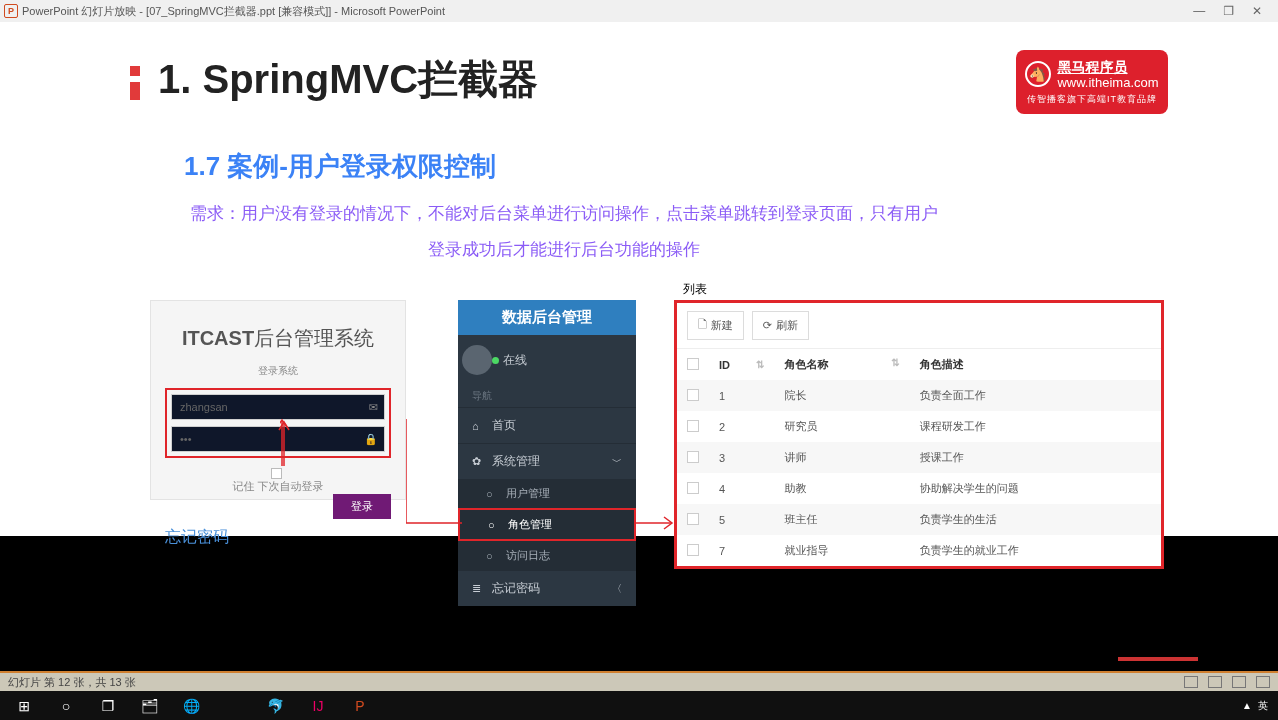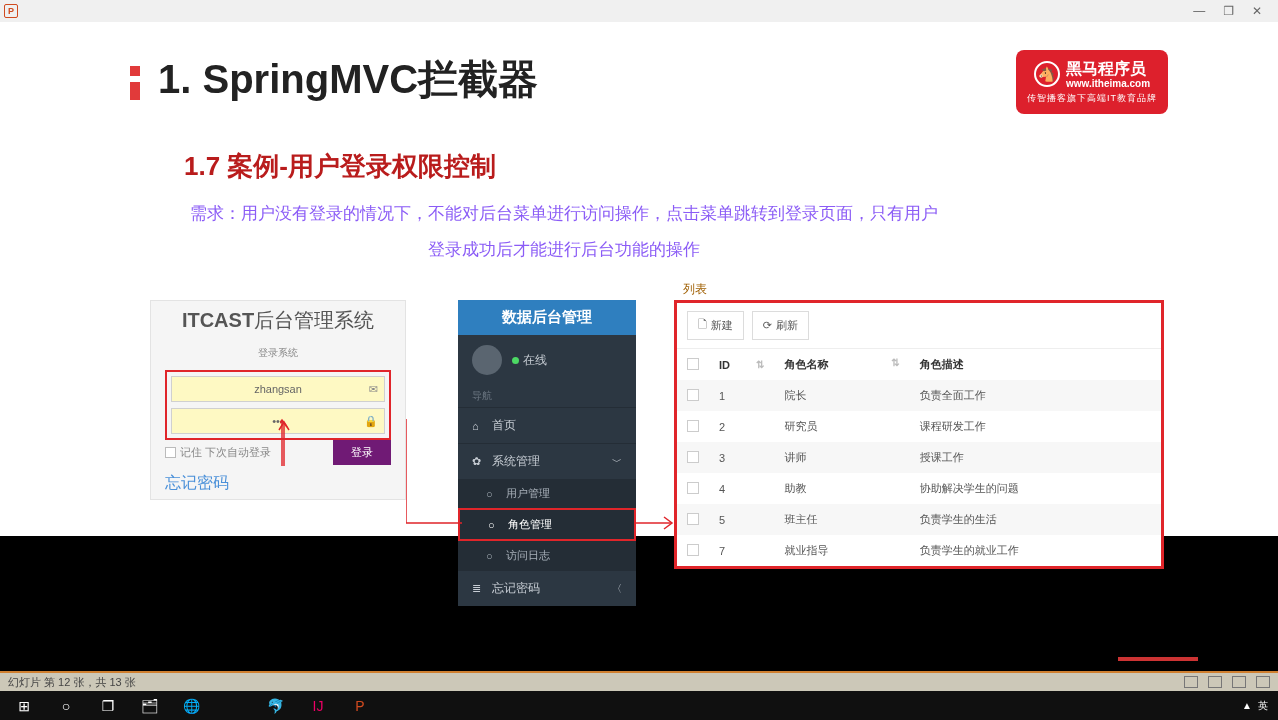--- a/index.html
+++ b/index.html
@@ -11,54 +11,54 @@
 .slide-area { position: absolute; top: 22px; left: 0; right: 0; bottom: 57px; background: #000; display: flex; align-items: flex-start; justify-content: center; }
 .slide { width: 1278px; height: 514px; background: #fff; position: relative; padding: 30px 120px 0 130px; }
 .slide-title { display: flex; align-items: center; }
 .red-dots { display: flex; flex-direction: column; gap: 6px; margin-right: 18px; margin-top: 6px; }
 .red-dots .d1 { width: 10px; height: 10px; background: #e13a3a; }
 .red-dots .d2 { width: 10px; height: 18px; background: #e13a3a; }
 .slide-title h1 { font-size: 40px; font-weight: bold; color: #222; }
 .logo-box { position: absolute; right: 110px; top: 28px; width: 152px; height: 64px; background: #dd202c; border-radius: 8px; color: #fff; display: flex; flex-direction: column; align-items: center; justify-content: center; font-size: 11px; padding: 4px; }
 .logo-box .lrow { display: flex; align-items: center; gap: 6px; }
 .logo-box .horse { width: 26px; height: 26px; border: 2px solid #fff; border-radius: 50%; display: flex; align-items: center; justify-content: center; font-size: 14px; }
-.logo-box .big { font-size: 16px; font-weight: bold; }
-.logo-box .url { font-size: 10px; margin-top: -2px; font-weight: bold; }
+.logo-box .big { font-size: 14px; font-weight: bold; text-decoration: underline; }
+.logo-box .url { font-size: 13px; margin-top: -2px; }
 .logo-box .slogan { font-size: 9px; margin-top: 3px; letter-spacing: 1px; }
-.subtitle { margin: 42px 0 0 54px; font-size: 26px; font-weight: bold; color: #b91c1c; }
+.subtitle { margin: 42px 0 0 54px; font-size: 26px; font-weight: bold; color: #3b82f6; }
 .req { margin: 12px 0 0 54px; font-size: 17px; color: #8b5cf6; line-height: 2.1; width: 760px; text-align: center; }
 .mock-row { position: absolute; top: 278px; left: 150px; right: 110px; height: 300px; }
 
-.login-box { position: absolute; left: 0; top: 0; width: 256px; height: 200px; background: #f5f5f5; border: 1px solid #e3e3e3; padding: 4px 14px 12px; }
+.login-box { position: absolute; left: 0; top: 0; width: 256px; height: 200px; background: #f5f5f5; border: 1px solid #e3e3e3; padding: 22px 14px 12px; }
 .login-box .hdr { font-size: 20px; color: #555; text-align: center; padding: 2px 0 6px; }
 .login-box .hdr b { font-weight: bold; }
 .login-box .sub { font-size: 10px; color: #888; text-align: center; margin: 6px 0 10px; }
 .login-box .fieldwrap { border: 2px solid #e0252a; padding: 4px; }
-.login-box .field { background: #fef9c3; border: 1px solid #d0d0d0; height: 26px; display: flex; align-items: center; padding: 0 8px; font-size: 11px; color: #666; margin-bottom: 6px; position: relative; justify-content: center; }
+.login-box .field { background: #0f172a; border: 1px solid #d0d0d0; height: 26px; display: flex; align-items: center; padding: 0 8px; font-size: 11px; color: #666; margin-bottom: 6px; position: relative; }
 .login-box .field:last-child { margin-bottom: 0; }
 .login-box .field .ricon { position: absolute; right: 6px; color: #888; font-size: 11px; }
-.login-box .actions { display: flex; align-items: center; margin-top: 0; font-size: 11px; color: #888; }
+.login-box .actions { display: flex; align-items: center; margin-top: 10px; font-size: 11px; color: #888; flex-direction: column; }
 .login-box .actions .chk { width: 11px; height: 11px; border: 1px solid #bbb; background: #fff; margin-right: 4px; }
 .login-box .loginbtn { margin-left: auto; background: #701a75; color: #fff; padding: 5px 18px; font-size: 11px; border: none; }
 .login-box .forgot { font-size: 16px; color: #4a90d9; margin-top: 8px; }
 
 .sidebar { position: absolute; left: 308px; top: 0; width: 178px; background: #2c3742; color: #c7cdd4; font-size: 12px; }
 .sidebar .shdr { background: #2f7fbf; color: #fff; text-align: center; padding: 8px 0; font-size: 15px; font-weight: bold; }
-.sidebar .online { display: flex; align-items: center; padding: 10px 14px; gap: 10px; }
+.sidebar .online { display: flex; align-items: center; padding: 10px 4px; }
 .sidebar .avatar { width: 30px; height: 30px; border-radius: 50%; background: #5a6570; }
 .sidebar .dot { width: 7px; height: 7px; border-radius: 50%; background: #4cd964; display: inline-block; margin-right: 4px; }
 .sidebar .navlabel { font-size: 10px; color: #6a7580; padding: 4px 14px; }
 .sidebar .item { display: flex; align-items: center; padding: 9px 14px; border-top: 1px solid #242d36; gap: 8px; }
 .sidebar .item .chev { margin-left: auto; font-size: 10px; }
 .sidebar .subitem { padding: 7px 14px 7px 28px; font-size: 11px; background: #242d36; display: flex; align-items: center; gap: 8px; color: #a8b0b9; }
 .sidebar .subitem.active { border: 2px solid #e0252a; color: #fff; }
 .sidebar .icn { width: 12px; font-size: 11px; }
 
 .table-panel { position: absolute; left: 524px; top: 0; width: 490px; border: 3px solid #e0252a; background: #fff; }
-.table-panel .list-lbl { position: absolute; top: -22px; left: 6px; font-size: 12px; color: #a16207; }
+.table-panel .list-lbl { position: absolute; top: -22px; left: 6px; font-size: 12px; color: #000000; }
 .table-panel .tb-toolbar { padding: 8px 10px; display: flex; gap: 8px; border-bottom: 1px solid #eee; }
 .table-panel .tb-btn { border: 1px solid #dcdcdc; background: #fff; padding: 4px 10px; font-size: 11px; display: inline-flex; align-items: center; gap: 4px; color: #555; }
 .table-panel table { width: 100%; border-collapse: collapse; font-size: 11px; color: #555; }
 .table-panel th, .table-panel td { text-align: left; padding: 8px 10px; }
 .table-panel thead th { font-weight: bold; color: #333; position: relative; }
 .table-panel tbody tr:nth-child(odd) { background: #f7f7f7; }
 .table-panel .chkcell { width: 24px; }
 .table-panel .chkbox { width: 12px; height: 12px; border: 1px solid #ccc; display: inline-block; background: #fff; }
 .table-panel .sort { position: absolute; right: 10px; color: #bbb; font-size: 10px; }
 
@@ -72,20 +72,21 @@
 .taskbar .tbtn { width: 40px; height: 28px; display: flex; align-items: center; justify-content: center; color: #fff; font-size: 14px; }
 .taskbar .tray { margin-left: auto; display: flex; align-items: center; gap: 6px; color: #fff; font-size: 10px; padding-right: 6px; }
 .slide-scrollhint { position: absolute; bottom: 59px; left: 0; right: 0; height: 4px; background: #000; }
 .slide-scrollhint .bar { position: absolute; right: 80px; width: 80px; height: 4px; background: #c33; }
 </style>
 </head>
 <body>
 
 <div class="titlebar">
   <span class="pp-icon">P</span>
+  <span>PowerPoint 幻灯片放映 - [07_SpringMVC拦截器.ppt [兼容模式]] - Microsoft PowerPoint</span>
   <div class="wincontrols">
     <span>—</span>
     <span>❐</span>
     <span>✕</span>
   </div>
 </div>
 
 <div class="slide-area">
   <div class="slide">
     <div class="slide-title">

